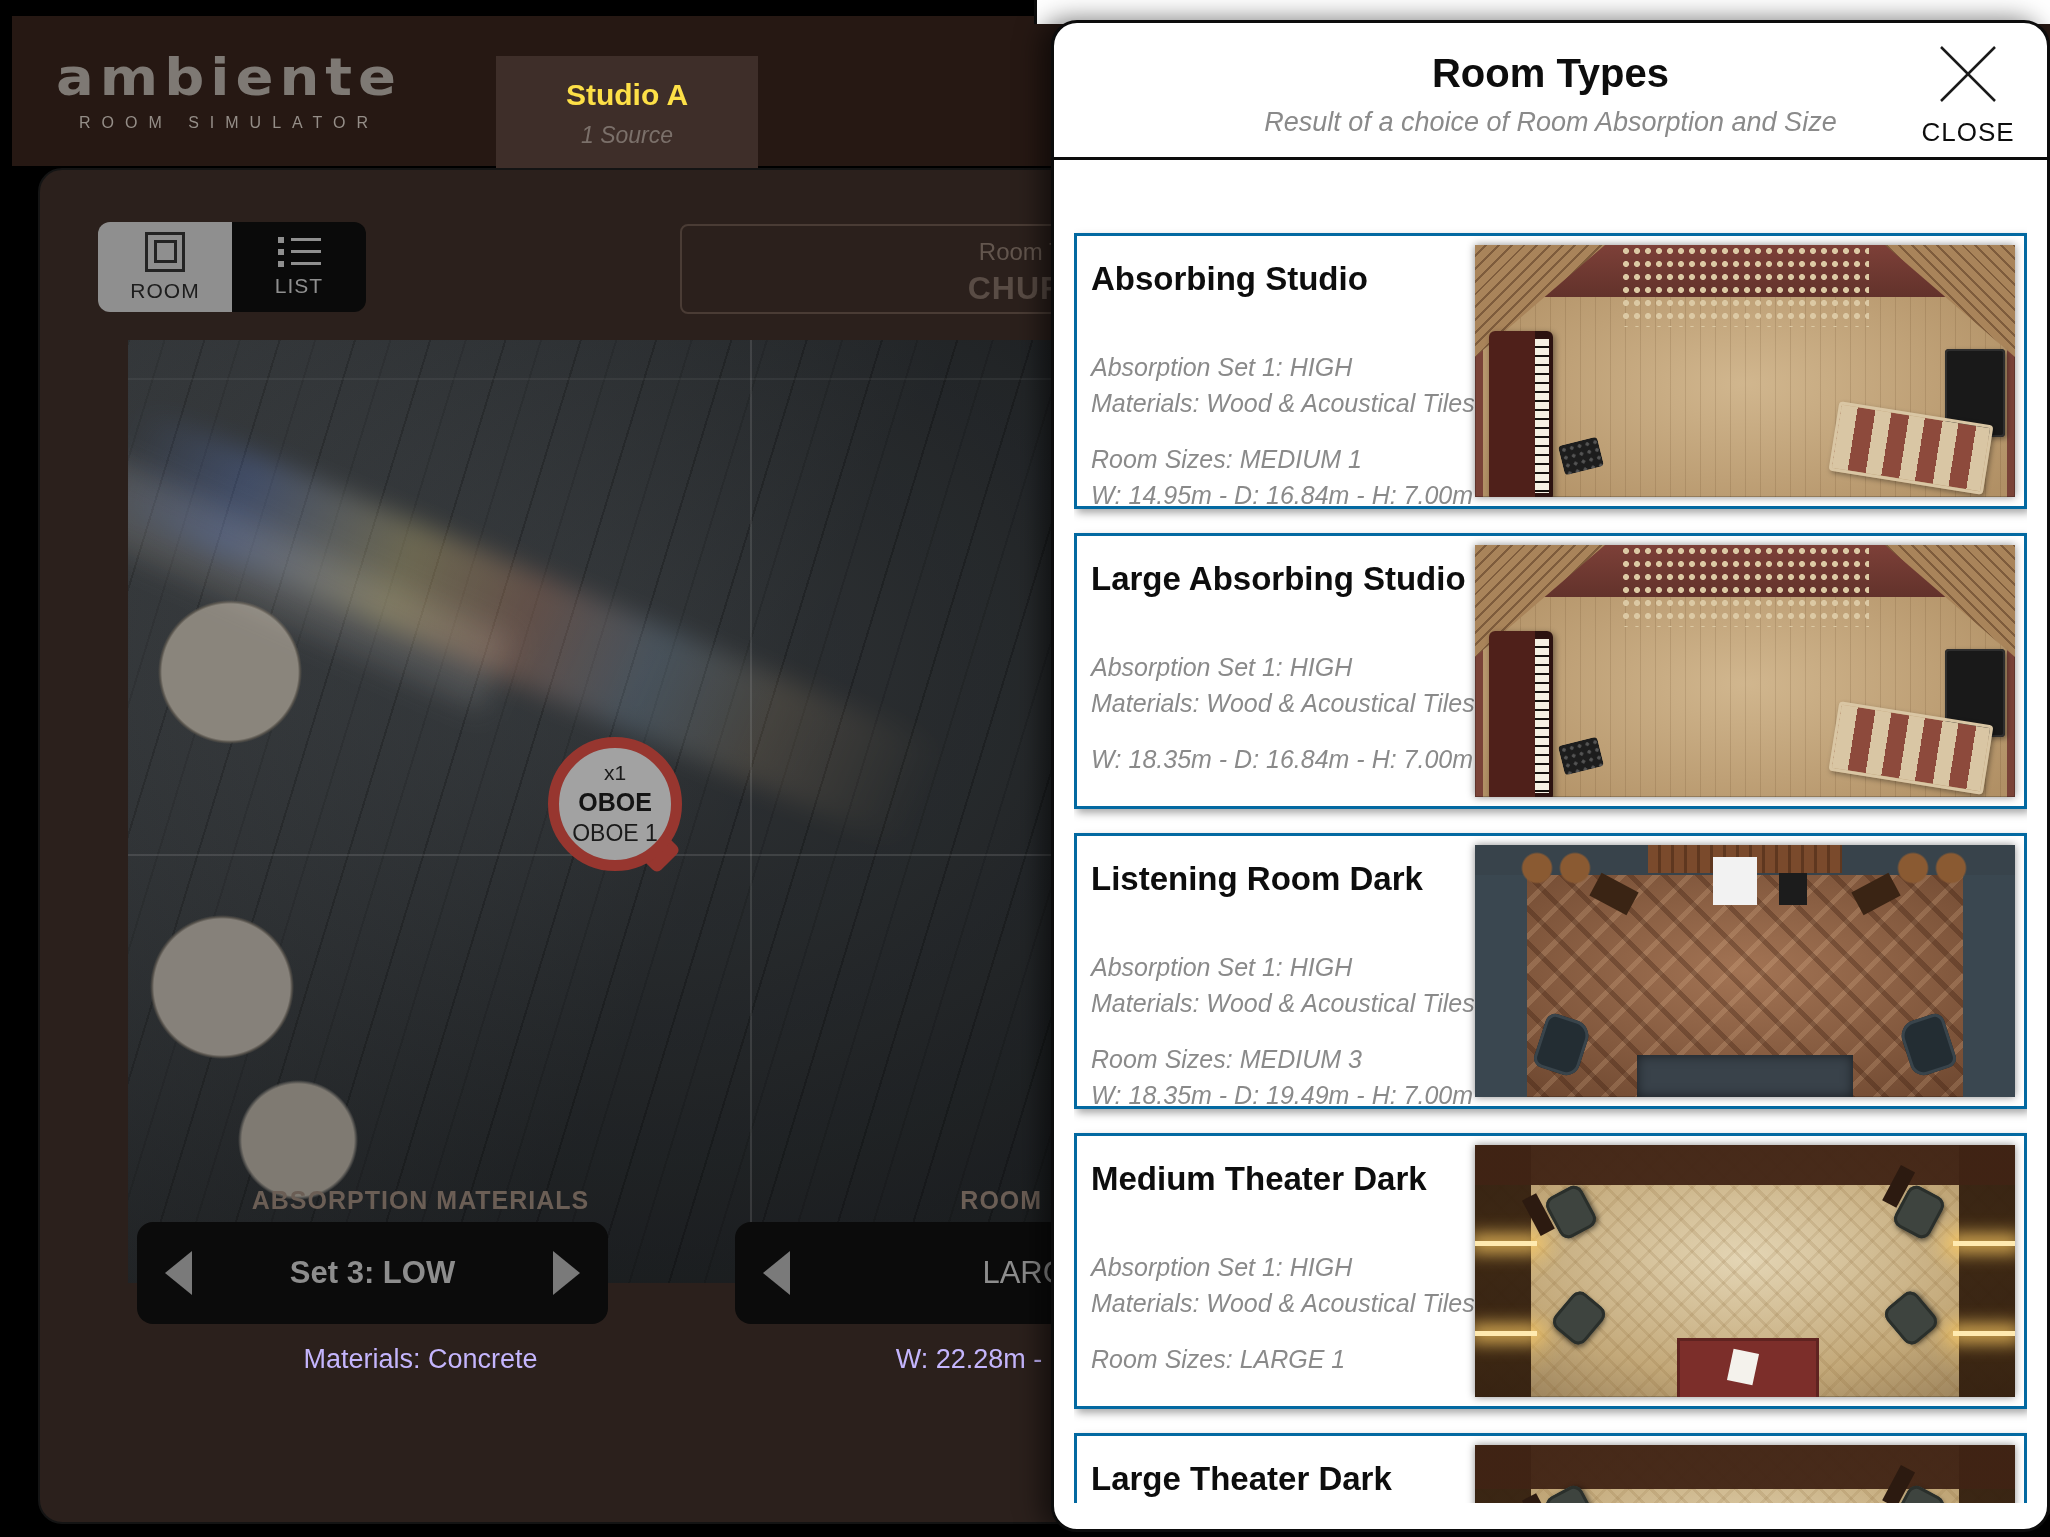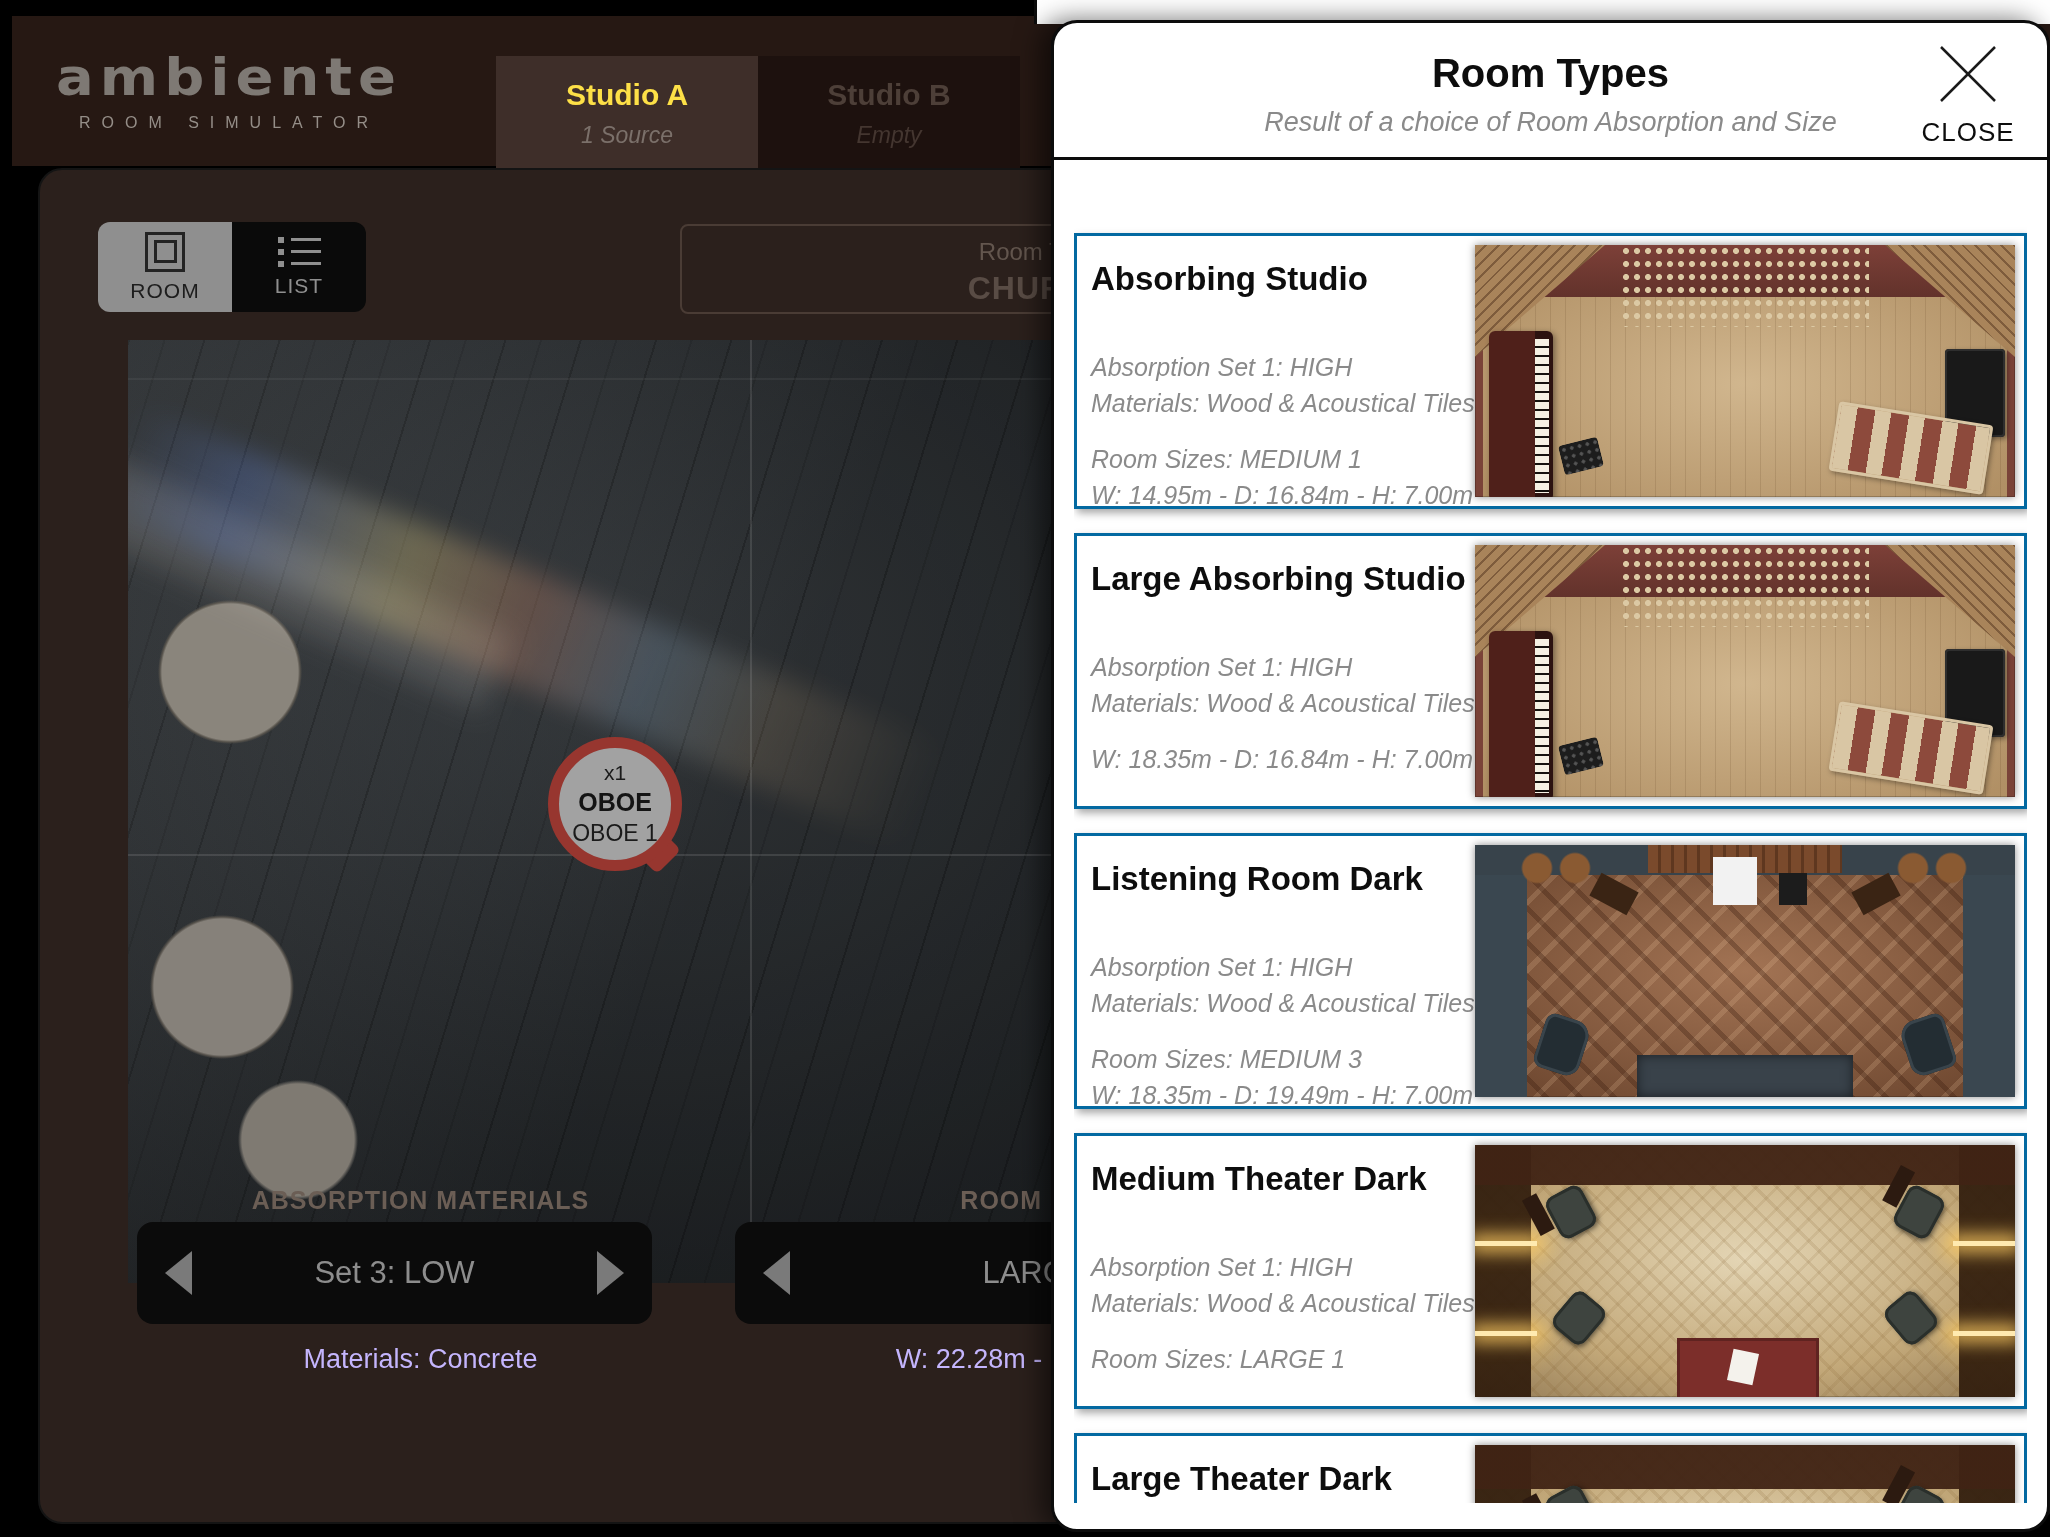--- a/index.html
+++ b/index.html
@@ -71,21 +71,21 @@
   .m-count{font-size:21px;color:#1a1a1a;}
   .m-name{font-size:25px;font-weight:bold;color:#141414;}
   .m-inst{font-size:23px;color:#1a1a1a;}
 
   
   .ctl-heading{position:absolute;top:1186px;font-size:25px;font-weight:bold;color:#6b5e55;
                letter-spacing:1px;text-align:center;}
   #abs-heading{left:137px;width:567px;}
   #size-heading{left:735px;width:600px;}
   .selector{position:absolute;top:1222px;height:102px;background:#0b0b0b;border-radius:16px;}
-  #abs-selector{left:137px;width:515px;}
+  #abs-selector{left:137px;width:471px;font-weight:bold;}
   #size-selector{left:735px;width:600px;}
   .selector-text{line-height:102px;text-align:center;font-size:31px;color:#8d8d8d;}
   .arr{position:absolute;top:29px;width:0;height:0;border-top:22px solid transparent;
        border-bottom:22px solid transparent;cursor:pointer;}
   .arr-l{left:28px;border-right:27px solid #7a7a7a;}
   .arr-r{right:28px;border-left:27px solid #7a7a7a;}
   .ctl-detail{position:absolute;top:1344px;font-size:27px;color:#c4b5fd;text-align:center;}
   #abs-detail{left:137px;width:567px;}
   #size-detail{left:735px;width:600px;}
 
@@ -205,24 +205,20 @@
 
   <div class="app-header">
     <div class="logo">
       <div class="logo-word">ambiente</div>
       <div class="logo-tag">ROOM SIMULATOR</div>
     </div>
     <div class="tab tab-a">
       <div class="tab-label">Studio A</div>
       <div class="tab-sub">1 Source</div>
     </div>
-    <div class="tab tab-b">
-      <div class="tab-label">Studio B</div>
-      <div class="tab-sub">Empty</div>
-    </div>
   </div>
 
   <div class="main-panel"></div>
 
   <div class="view-toggle">
     <div class="vt-half vt-room">
       <span class="room-glyph">
           <i></i>
         </span>
       <span class="vt-label">ROOM</span>

